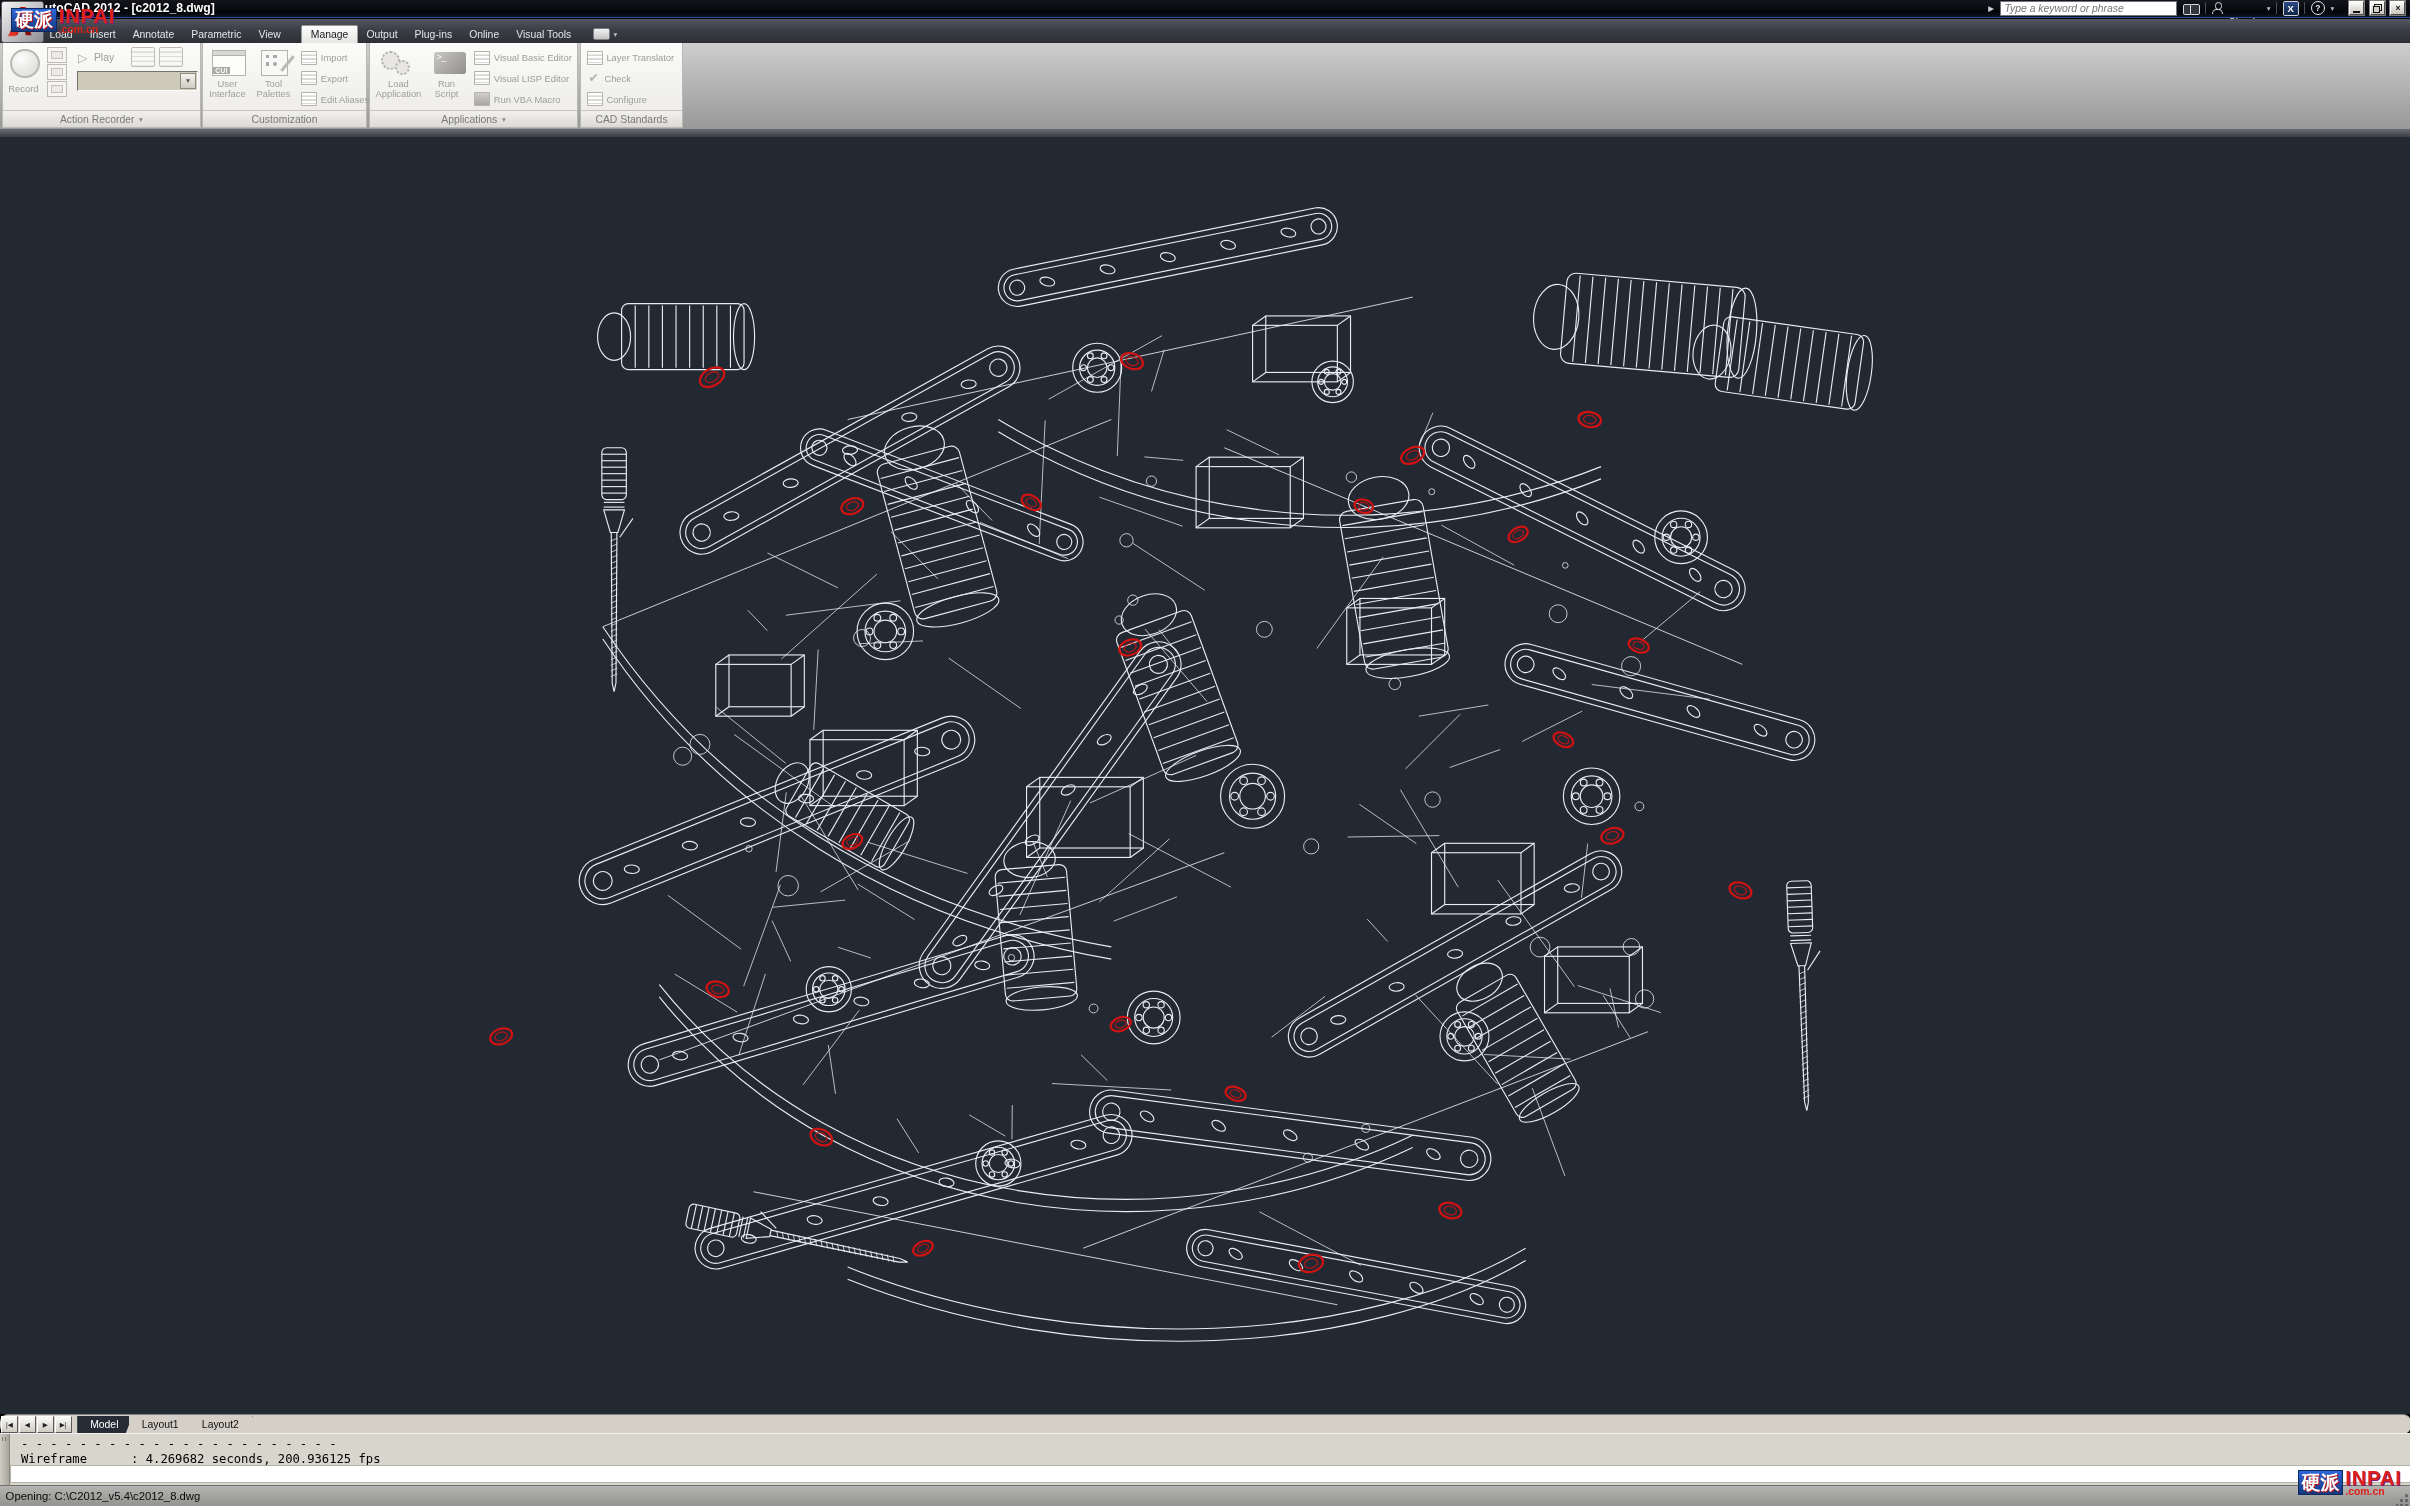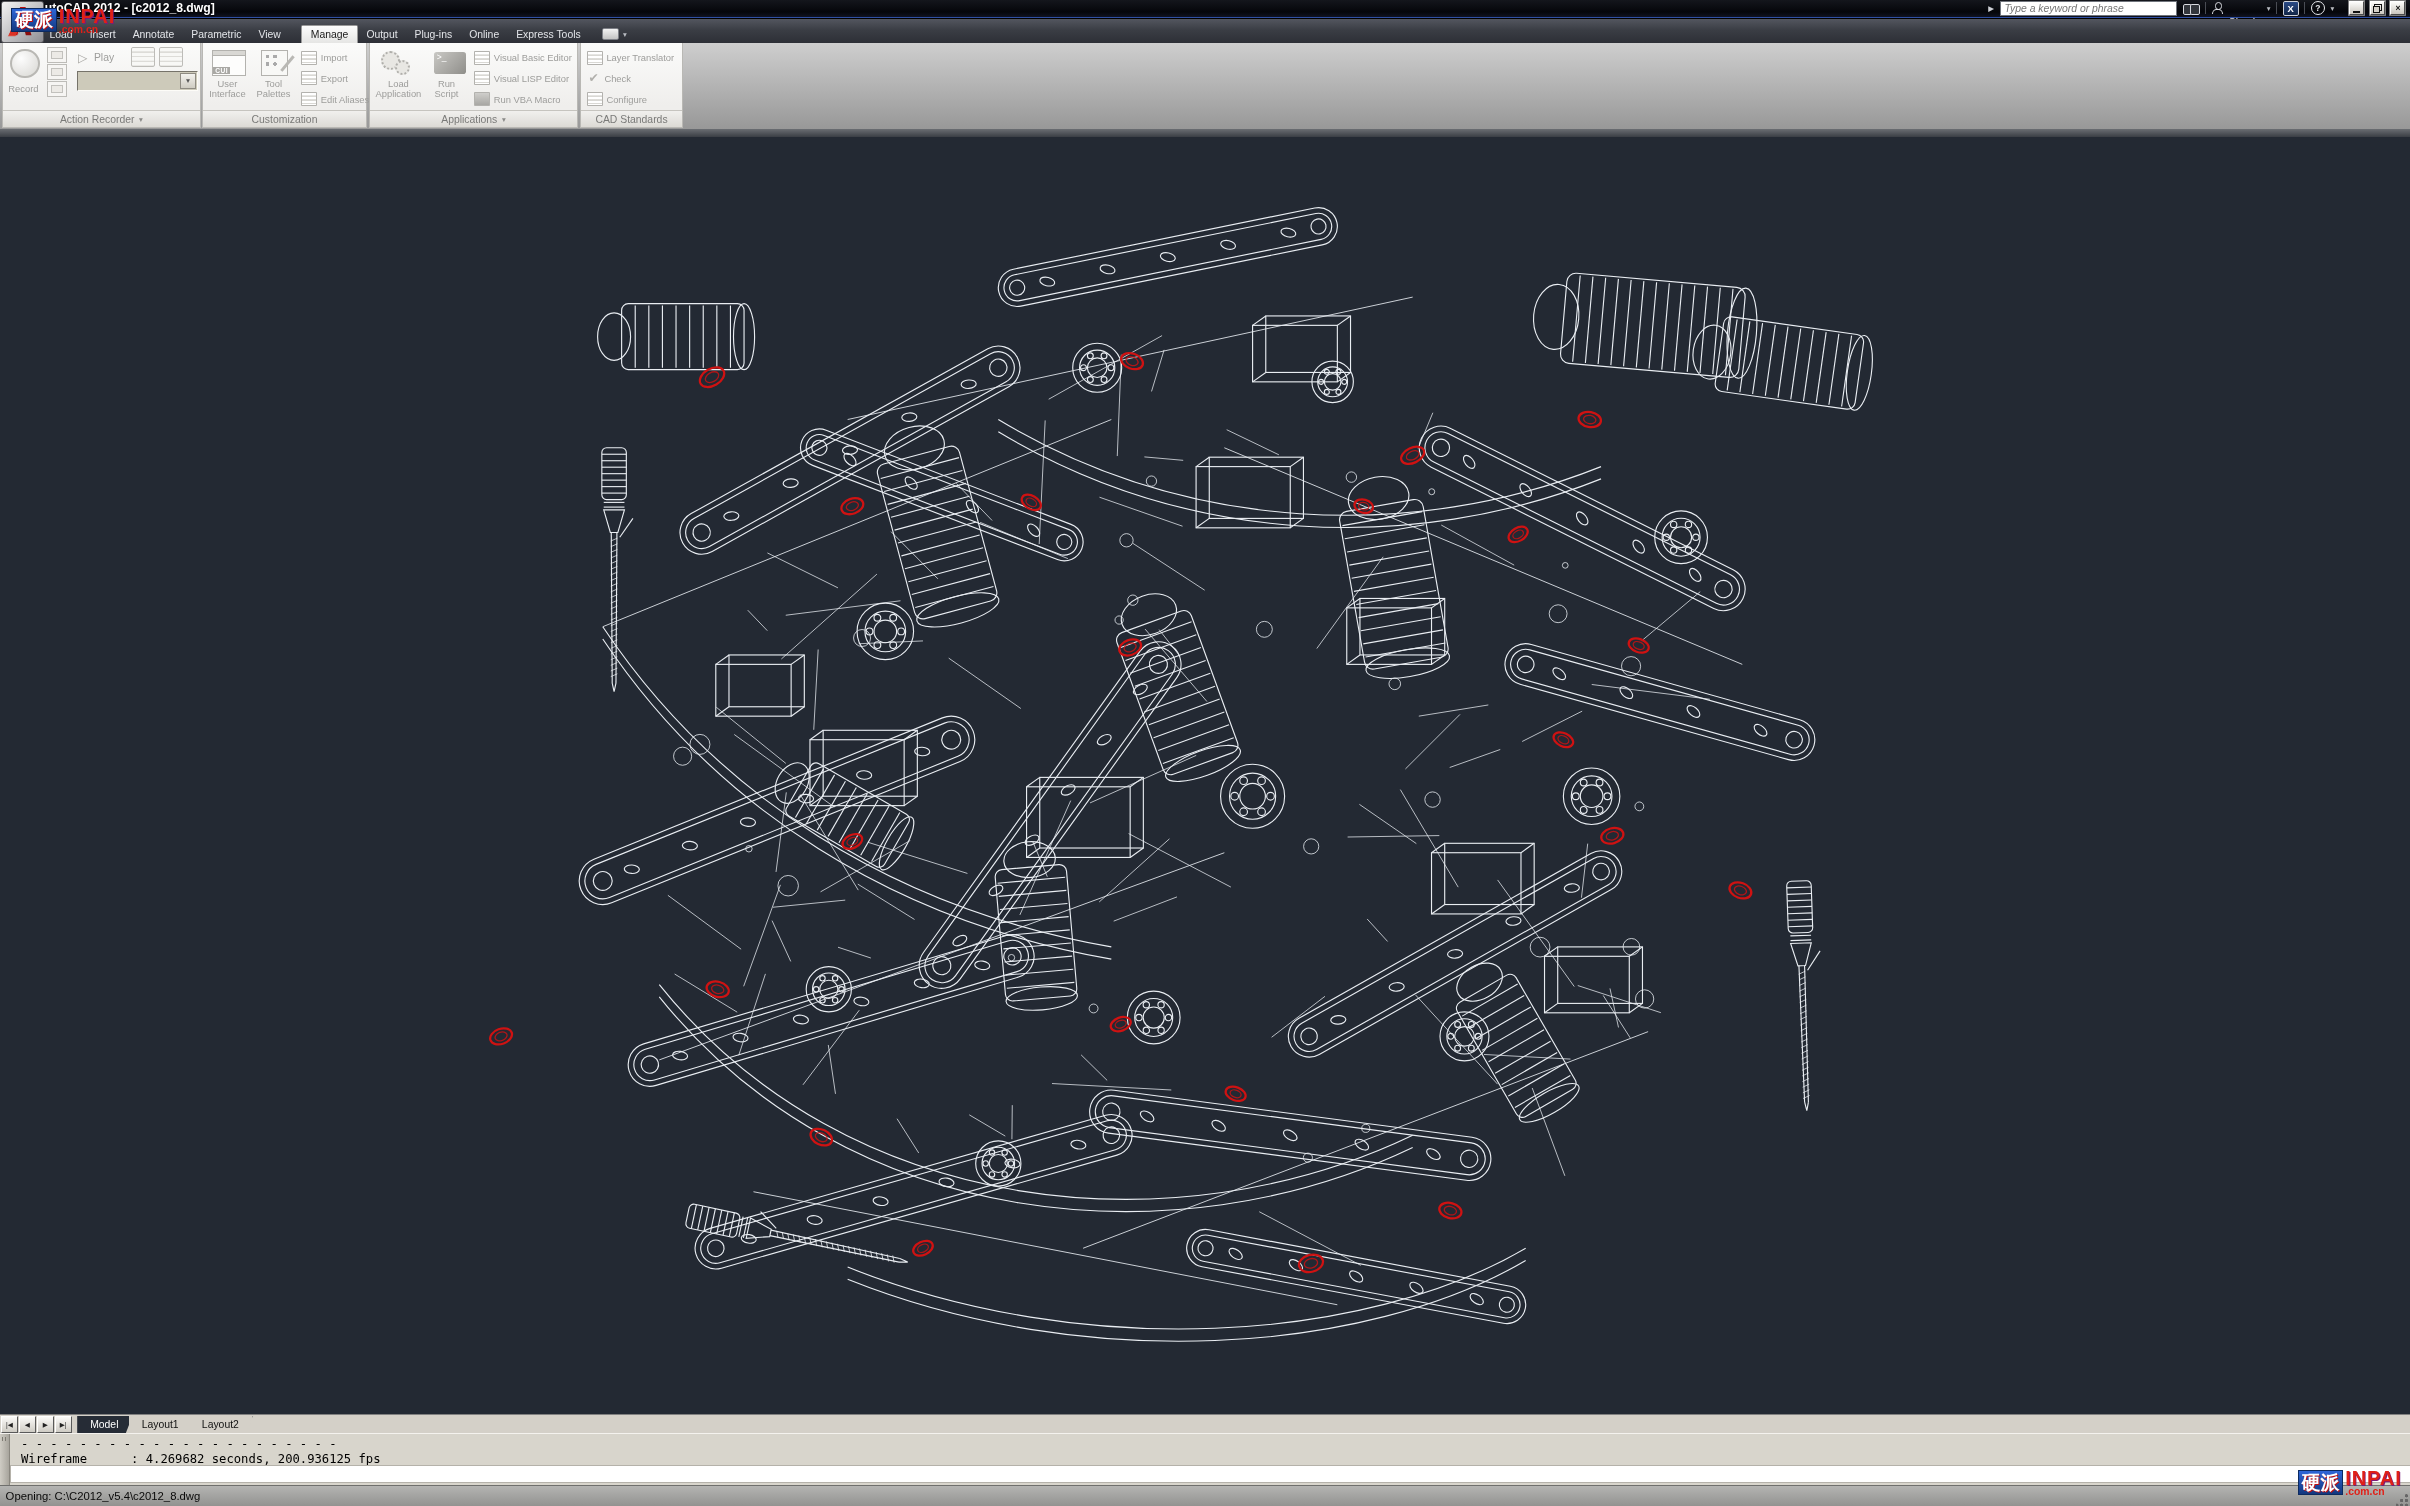--- a/index.html
+++ b/index.html
@@ -97,21 +97,21 @@
   
   .check-glyph{color:#b0afab;font-size:12.2px;width:14px;text-align:center;flex:none;}
   
   #ribbon-edge{position:absolute;left:0;top:129px;width:2411px;height:8.5px;
     background:linear-gradient(180deg,#6a6d72,#34383f);}
   
   #viewport{position:absolute;left:0;top:137px;width:2411px;height:1277px;background:#232933;
     border-right:1.9px solid #7d8188;}
   
   #layoutbar{position:absolute;left:0;top:1414px;width:2411px;height:19px;background:#d4d0c8;
-    border-top:0.9px solid #808080;display:flex;align-items:center;}
+    border-top:0.9px solid #808080;display:flex;align-items:center;border-radius:8px;}
   .navbtn{width:15px;height:15px;margin-left:0.9px;background:linear-gradient(180deg,#fbfaf8,#cfccc4);
     border:0.9px solid;border-color:#fff #5a5a5a #5a5a5a #fff;font-size:6.6px;color:#222;
     display:flex;align-items:center;justify-content:center;}
   .ltab{height:17px;display:flex;align-items:center;padding:0 13px;font-size:10.4px;color:#111;
     clip-path:polygon(0 0,100% 0,calc(100% - 6.6px) 100%,0 100%);margin-left:-3.8px;background:#d4d0c8;
     border-right:0.9px solid #808080;}
   .ltab.active{background:#262c36;color:#fff;margin-left:5.6px;}
   
   #cmdline{position:absolute;left:0;top:1433px;width:2411px;height:52px;background:#d8d5cc;
     border-top:0.9px solid #f4f2ee;}
@@ -191,21 +191,21 @@
   <div id="tabs">
     <span class="rtab">Load</span>
     <span class="rtab">Insert</span>
     <span class="rtab">Annotate</span>
     <span class="rtab">Parametric</span>
     <span class="rtab">View</span>
     <span class="rtab active">Manage</span>
     <span class="rtab">Output</span>
     <span class="rtab">Plug-ins</span>
     <span class="rtab">Online</span>
-    <span class="rtab">Express Tools</span>
+    <span class="rtab">Visual Tools</span>
     <span id="ribbon-toggle">
       <span class="box"></span>
       <span class="caret">▾</span>
     </span>
   </div>
 </div>
 
 <div id="ribbon">
 
   <div class="panel" style="left:1.9px;width:197px;">

